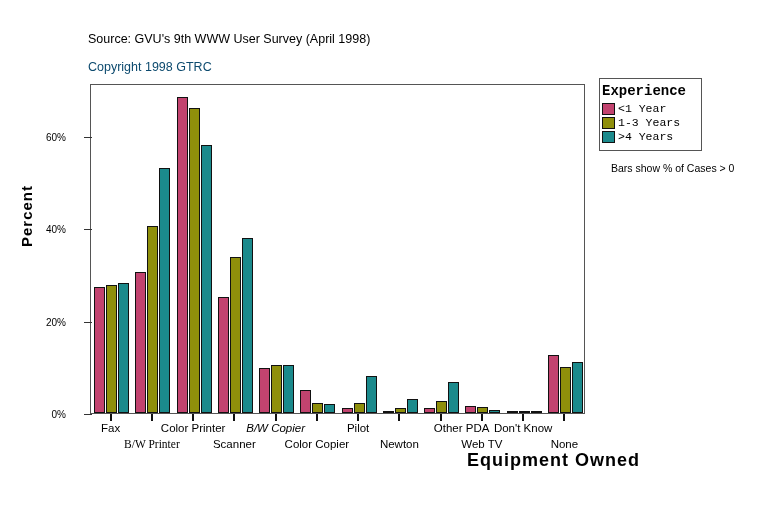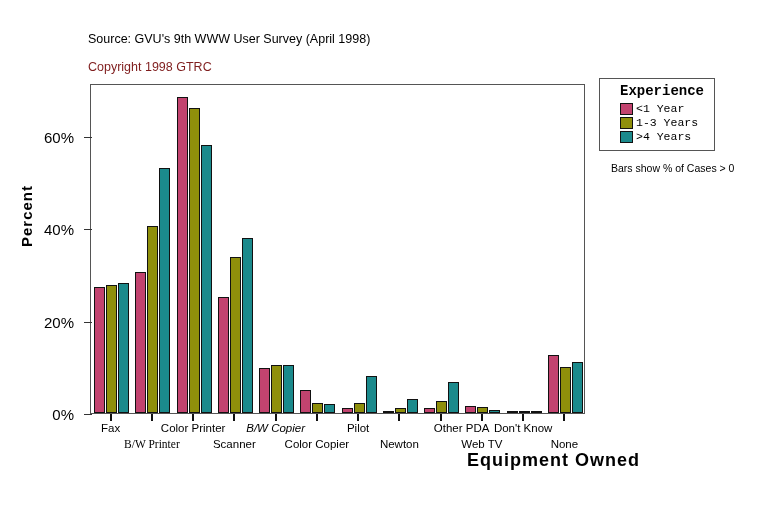--- a/index.html
+++ b/index.html
@@ -24,21 +24,21 @@
     font-family: "Liberation Sans", sans-serif;
     color: #000;
     white-space: nowrap;
   }
   .copyright-line {
     position: absolute;
     left: 88px;
     top: 60px;
     font-size: 12.5px;
     font-family: "Liberation Sans", sans-serif;
-    color: #7f1d1d;
+    color: #0c4a6e;
     white-space: nowrap;
   }
 
   
   #plot-frame {
     position: absolute;
     left: 90px;
     top: 84px;
     width: 495px;
     height: 330px;
@@ -69,22 +69,22 @@
   .bar {
     width: 11px;
     border: 1px solid #111111;
     box-sizing: border-box;
     margin: 0 0.5px;
   }
 
   
   .ytick-label {
     position: absolute;
-    right: 8px;
-    font-size: 15px;
+    right: 16px;
+    font-size: 10px;
     font-family: "Liberation Sans", sans-serif;
     text-align: right;
     white-space: nowrap;
     transform: translateY(-50%);
   }
   #y-axis-labels {
     position: absolute;
     left: 40px;
     top: 84px;
     width: 42px;
@@ -154,24 +154,24 @@
     font-weight: bold;
     letter-spacing: 1px;
     font-family: "Liberation Sans", sans-serif;
   }
 
   
   #legend {
     position: absolute;
     left: 599px;
     top: 78px;
-    width: 116px;
+    width: 103px;
     border: 1px solid #555555;
     background: #ffffff;
-    padding: 4px 6px 6px 20px;
+    padding: 4px 6px 6px 2px;
     box-sizing: border-box;
   }
   #legend-title {
     font-size: 14px;
     font-weight: bold;
     font-family: "Liberation Mono", monospace;
     letter-spacing: 0px;
     margin-bottom: 3px;
     white-space: nowrap;
   }

